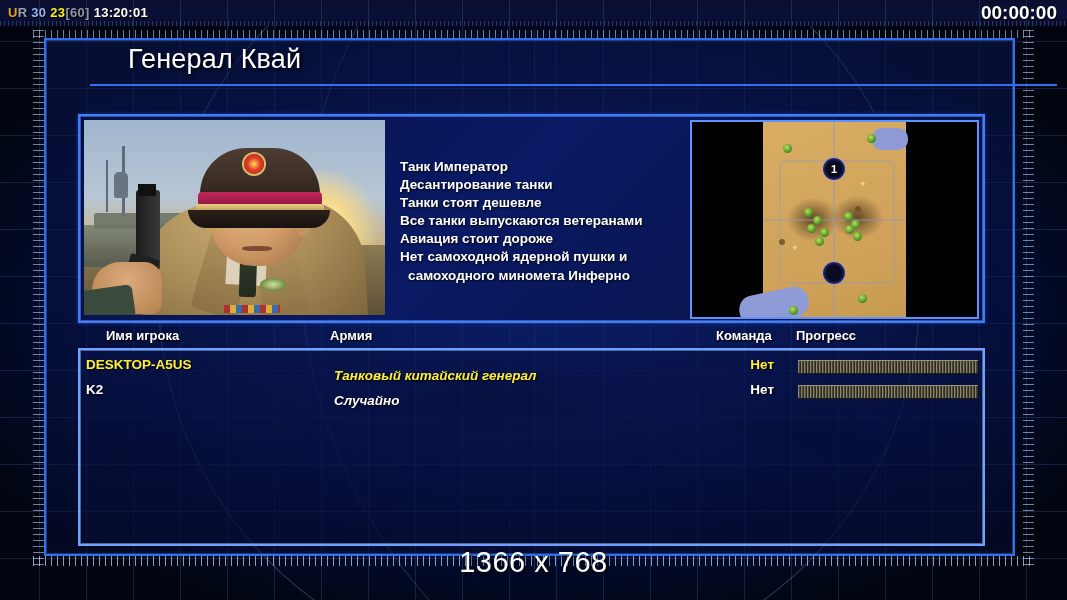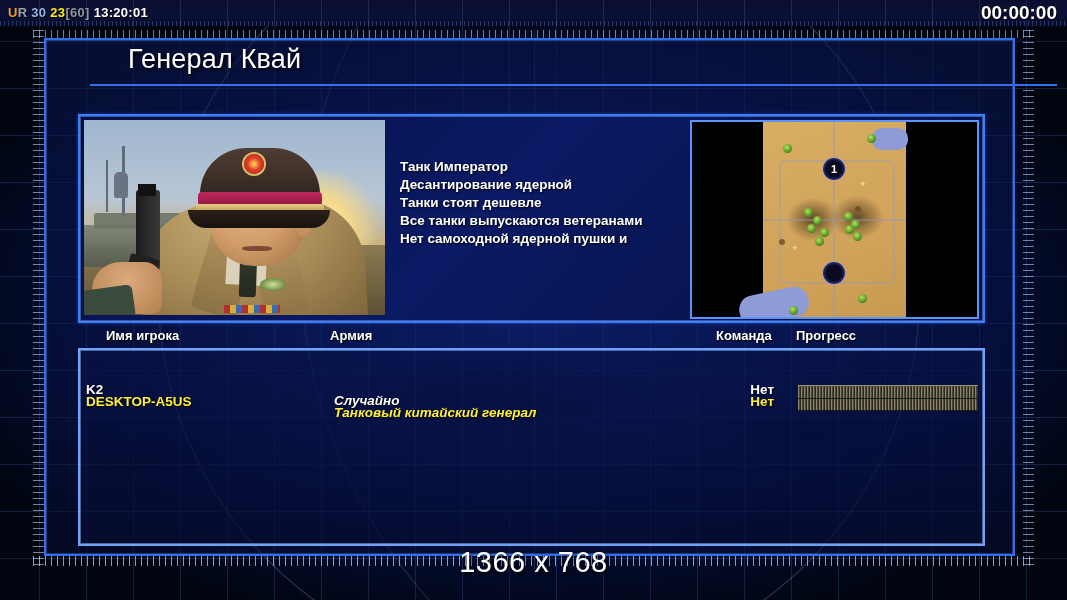--- a/index.html
+++ b/index.html
@@ -292,24 +292,26 @@
           <div class="emblem"></div>
           <div class="gunbar"></div>
           <div class="gunmuz"></div>
           <div class="gungrip"></div>
           <div class="hand"></div>
           <div class="cuff"></div>
         </div>
 
         <div id="desc">
           <div>Танк Император</div>
-          <div>Десантирование ядерной</div>
+          <div>Десантирование танки</div>
           <div>Танки стоят дешевле</div>
           <div>Все танки выпускаются ветеранами</div>
+          <div>Авиация стоит дороже</div>
           <div>Нет самоходной ядерной пушки и</div>
+          <div class="cont">самоходного миномета Инферно</div>
         </div>
 
         <div id="mapbox">
           <div id="mapinner">
             <div id="mapland">
               <div class="roadH"></div>
               <div class="roadV"></div>
               <div class="ring"></div>
               <div class="water1"></div>
               <div class="water2"></div>
@@ -345,21 +347,21 @@
       </div>
 
       <div id="listhdr">
         <span class="h-name">Имя игрока</span>
         <span class="h-army">Армия</span>
         <span class="h-team">Команда</span>
         <span class="h-prog">Прогресс</span>
       </div>
 
       <div id="listbox">
-        <div class="prow row-hi" style="top:6px;margin-top:37px;">
+        <div class="prow row-hi" style="top:6px;">
           <span class="nm">DESKTOP-A5US</span>
           <span class="ar">Танковый китайский генерал</span>
           <span class="tm">Нет</span>
           <span class="pg"></span>
         </div>
         <div class="prow row-nm" style="top:31px;">
           <span class="nm">K2</span>
           <span class="ar">Случайно</span>
           <span class="tm">Нет</span>
           <span class="pg"></span>

